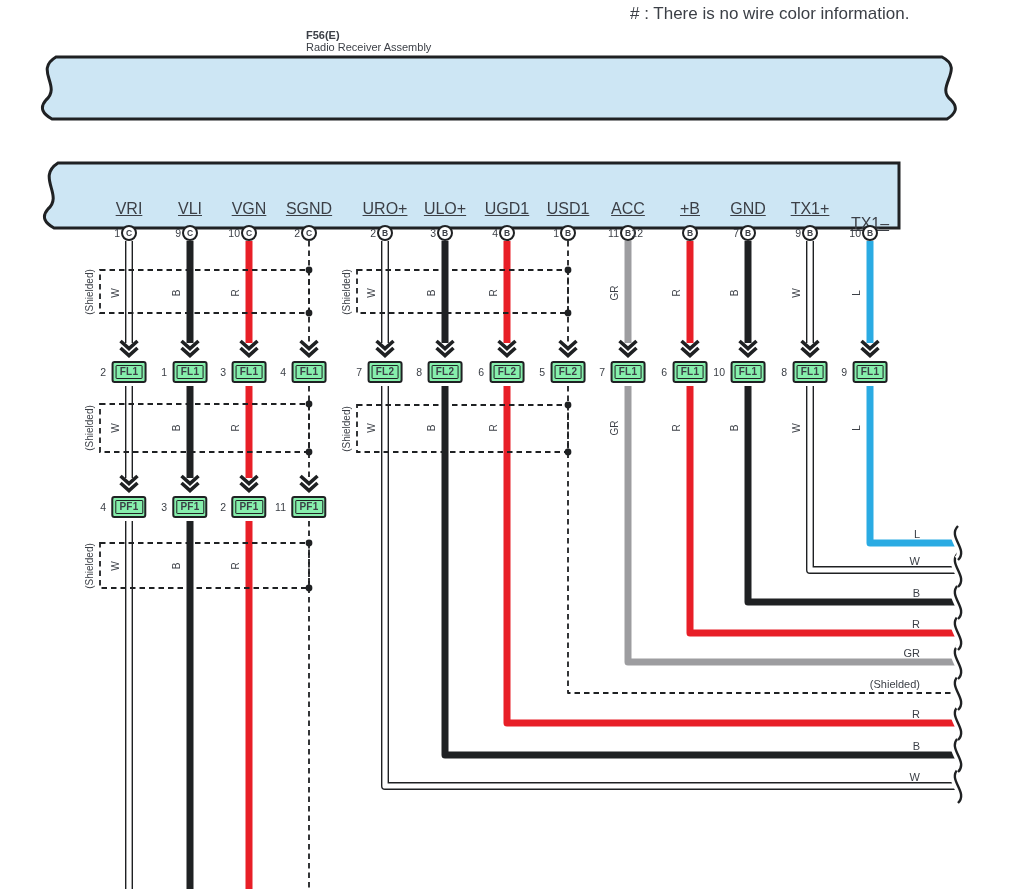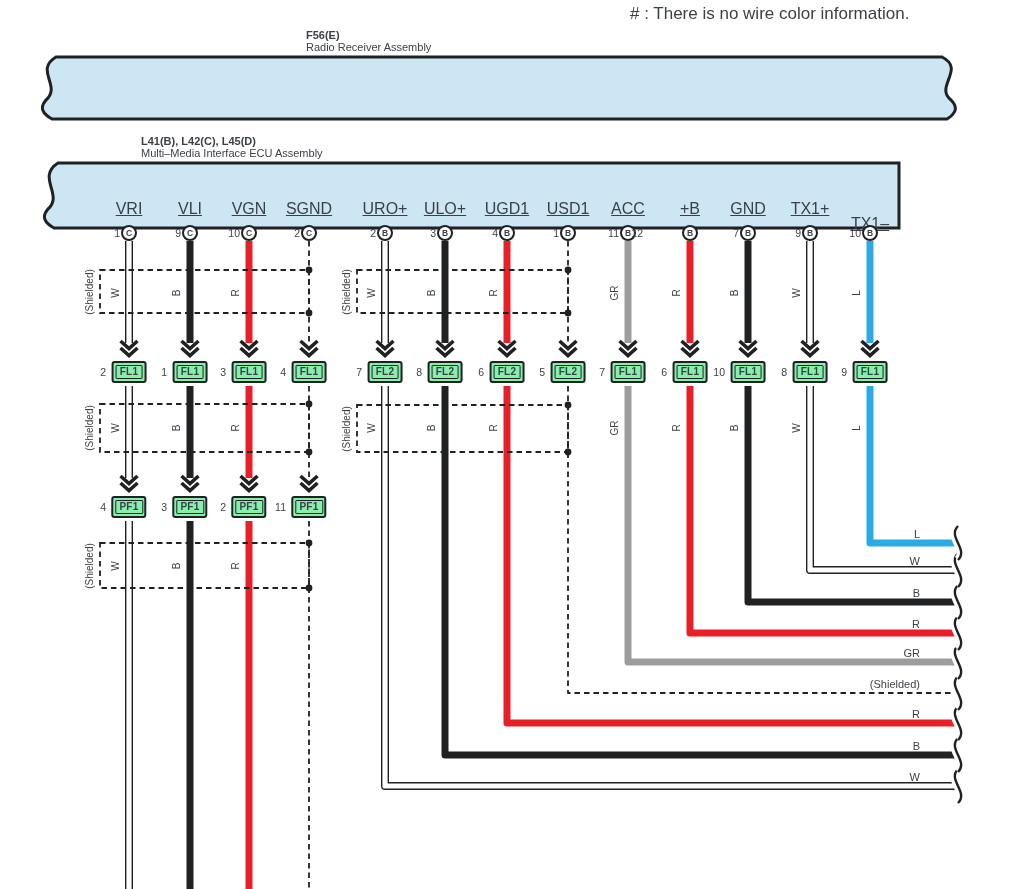--- a/index.html
+++ b/index.html
@@ -119,24 +119,20 @@
       <path d="M 958,526 C 947,537 969,549 958,560" fill="none" stroke="#1f2123" stroke-width="2.4"></path>
     </svg>
 
   <div class="abs note" style="left:630px;top:4px;"># : There is no wire color information.</div>
 
   <div class="abs" style="left:306px;top:29px;">
     <div class="band-code">F56(E)</div>
     <div class="band-name">Radio Receiver Assembly</div>
   </div>
 
-  <div class="abs" style="left:141px;top:135px;">
-    <div class="band-code">L41(B), L42(C), L45(D)</div>
-    <div class="band-name">Multi–Media Interface ECU Assembly</div>
-  </div>
 
   <div id="overlay">
       <div class="abs shlab" style="left: 89px; top: 291.5px;">(Shielded)</div>
       <div class="abs shlab" style="left: 89px; top: 428px;">(Shielded)</div>
       <div class="abs shlab" style="left: 89px; top: 565.5px;">(Shielded)</div>
       <div class="abs shlab" style="left: 346px; top: 291.5px;">(Shielded)</div>
       <div class="abs shlab" style="left: 346px; top: 428.5px;">(Shielded)</div>
       <div class="abs sig" style="left: 129px; top: 209px;">VRI</div>
       <div class="abs pnum" style="left: 120px; top: 233px;">1</div>
       <div class="abs pincircle" style="left: 129px; top: 233px;">C</div>

